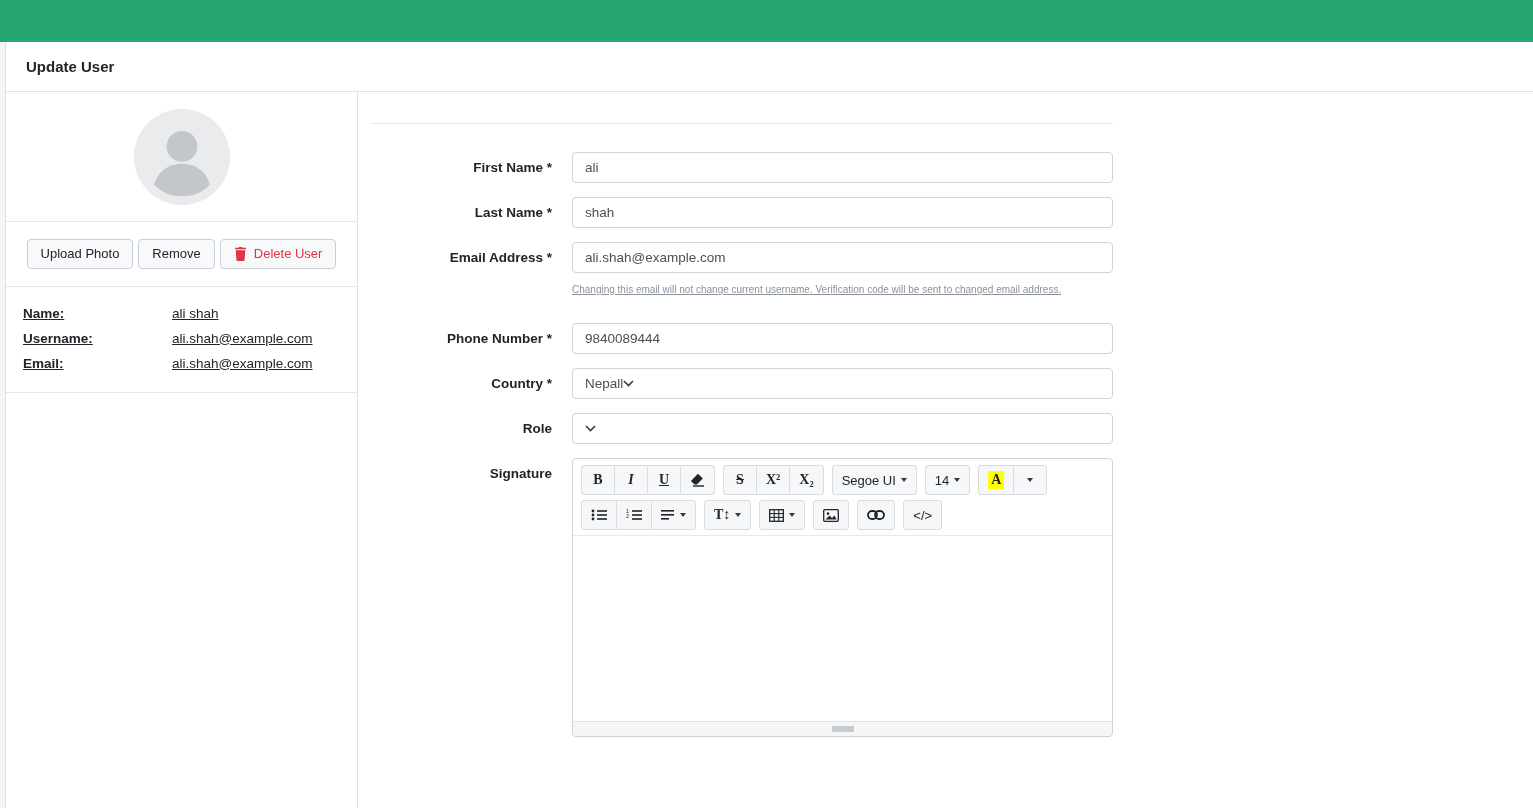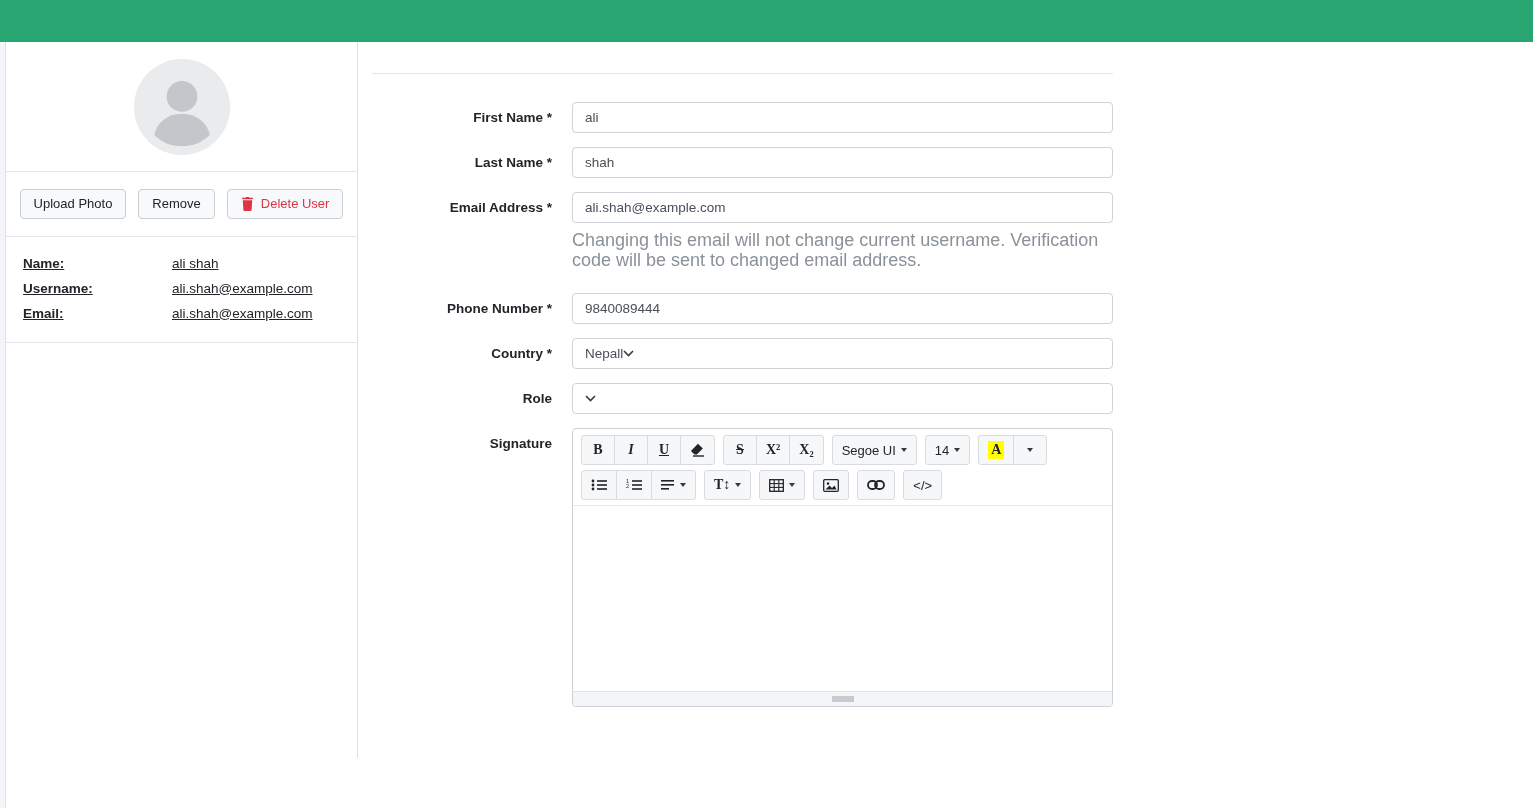--- a/index.html
+++ b/index.html
@@ -25,21 +25,21 @@
     font-weight: 700;
     border-bottom: 1px solid #dfe3e7;
     background: #fff;
   }
   .card-content { display: flex; align-items: stretch; min-height: 716px; }
 
   
   .profile-aside { width: 352px; flex: 0 0 352px; border-right: 1px solid #dee2e6; }
   .avatar-section { height: 130px; display: flex; align-items: center; justify-content: center; border-bottom: 1px solid #e4e7ea; }
   .avatar { width: 96px; height: 96px; border-radius: 50%; background: #eaebed; overflow: hidden; }
-  .btn-row { padding: 17px 0; display: flex; justify-content: center; gap: 12px; border-bottom: 1px solid #e4e7ea; }
+  .btn-row { padding: 17px 0; display: flex; justify-content: center; gap: 5px; border-bottom: 1px solid #e4e7ea; }
   .btn {
     background: #f8f9fa;
     border: 1px solid #c9cfd4;
     border-radius: 4px;
     padding: 6px 13px;
     font-size: 13px;
     color: #212529;
     font-family: inherit;
     cursor: pointer;
     display: inline-flex;
@@ -62,21 +62,21 @@
   .form-row.top { align-items: start; }
   .form-row label { text-align: right; font-weight: 700; font-size: 13.5px; color: #212529; }
   .form-row.top > label { padding-top: 8px; }
   input.control, .select {
     width: 100%; height: 31px;
     border: 1px solid #ced4da; border-radius: 4px;
     padding: 0 12px; font-size: 13.5px; color: #495057;
     font-family: inherit; background: #fff; outline: none;
   }
   .select { display: flex; align-items: center; justify-content: flex-start; cursor: pointer; }
-  .help { margin-top: 7px; margin-bottom: 9px; font-size: 18px; line-height: 20px; color: #8a9199; }
+  .help { margin-top: 7px; margin-bottom: 9px; font-size: 10px; line-height: 20px; color: #8a9199; text-decoration: underline; }
 
   
   .editor { border: 1px solid #ccd2d8; border-radius: 4px; background: #fff; }
   .toolbar { padding: 6px 8px 5px 8px; border-bottom: 1px solid #e7e9ec; }
   .tb-row { display: flex; flex-wrap: wrap; }
   .tb-row + .tb-row { margin-top: 5px; }
   .tb-group { display: inline-flex; margin-right: 8px; }
   .tb-btn {
     height: 30px; min-width: 34px; padding: 0 9px;
     background: #f6f7f8; border: 1px solid #d8dce0;
@@ -101,20 +101,21 @@
     display: flex; align-items: center; justify-content: center; cursor: ns-resize;
   }
   svg { display: block; }
 </style>
 </head>
 <body>
 
 <nav class="navbar"></nav>
 
 <div class="card">
+  <div class="card-header">Update User</div>
 
   <div class="card-content">
 
     <aside class="profile-aside">
       <div class="avatar-section">
         <div class="avatar">
           <svg width="96" height="96" viewBox="0 0 100 100">
             <circle cx="50" cy="50" r="50" fill="#eaebed"></circle>
             <circle cx="50" cy="39" r="16" fill="#c3c6ca"></circle>
             <path d="M50 57 c-15 0 -26 9 -29 22 c8 8 17 12 29 12 c12 0 21 -4 29 -12 c-3 -13 -14 -22 -29 -22 Z" fill="#c3c6ca"></path>

